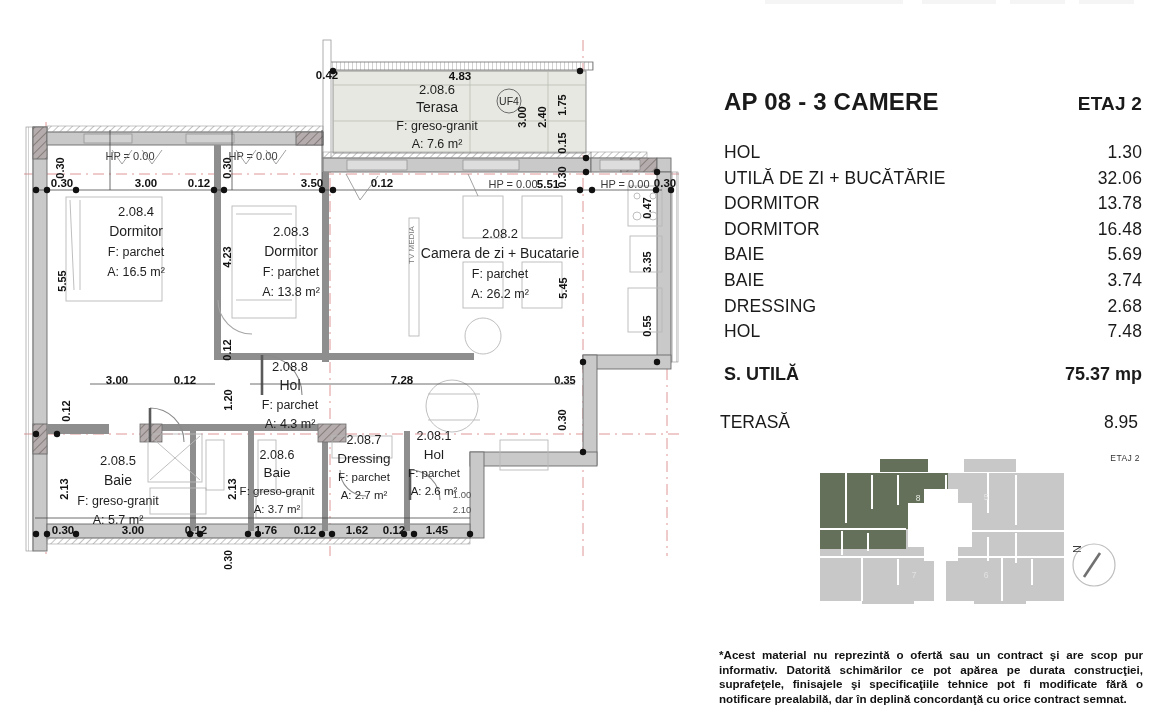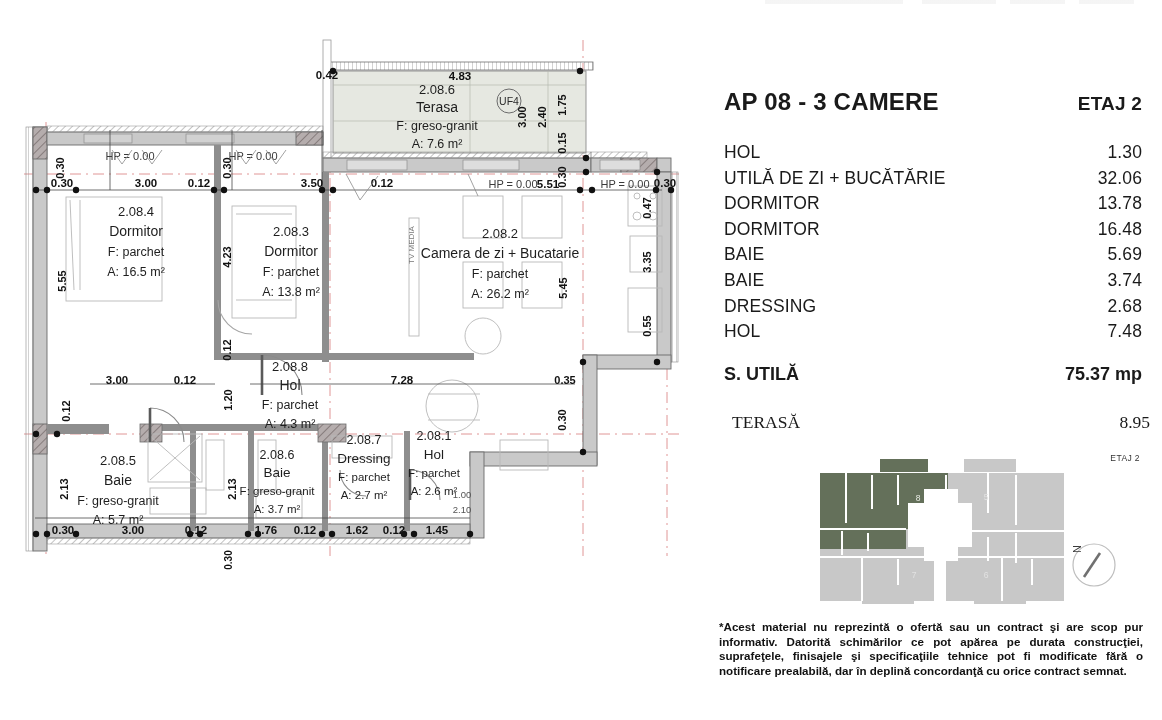--- a/index.html
+++ b/index.html
@@ -20,31 +20,31 @@
 
   .rooms{position:absolute;left:24px;top:140px;width:418px;}
   .rrow{display:flex;justify-content:space-between;align-items:baseline;
         font-size:17.5px;line-height:25.6px;letter-spacing:.1px;}
   .rrow .nm{white-space:nowrap;}
   .rrow .vl{font-variant-numeric:tabular-nums;}
 
   .totrow{position:absolute;left:24px;top:364px;width:418px;
           display:flex;justify-content:space-between;align-items:baseline;
           font-size:18px;font-weight:bold;gap:31px;}
-  .terrow{position:absolute;left:32px;top:412px;width:418px;
+  .terrow{position:absolute;left:20px;top:412px;width:418px;
           display:flex;justify-content:space-between;align-items:center;
-          font-size:17.5px;font-family:Liberation Serif, serif;}
+          font-size:17.5px;}
 
   
   #keyplan{position:absolute;left:102px;top:445px;width:340px;height:160px;}
   .kp-floor{position:absolute;right:2px;top:8px;font-size:8.5px;
             letter-spacing:.4px;color:#333;}
 
   
-  .disc{position:absolute;left:19px;top:620px;width:424px;
+  .disc{position:absolute;left:19px;top:648px;width:424px;
         font-size:11.6px;line-height:14.6px;font-weight:bold;
         text-align:justify;color:#111;}
 
   
   .topcut{position:absolute;left:0;top:0;width:462px;height:4px;opacity:.10;
           background:linear-gradient(90deg,transparent 0 14%,#999 14% 44%,
             transparent 44% 48%,#999 48% 64%,transparent 64% 67%,
             #999 67% 79%,transparent 79% 82%,#999 82% 94%,transparent 94%);}
 </style>
 </head>

